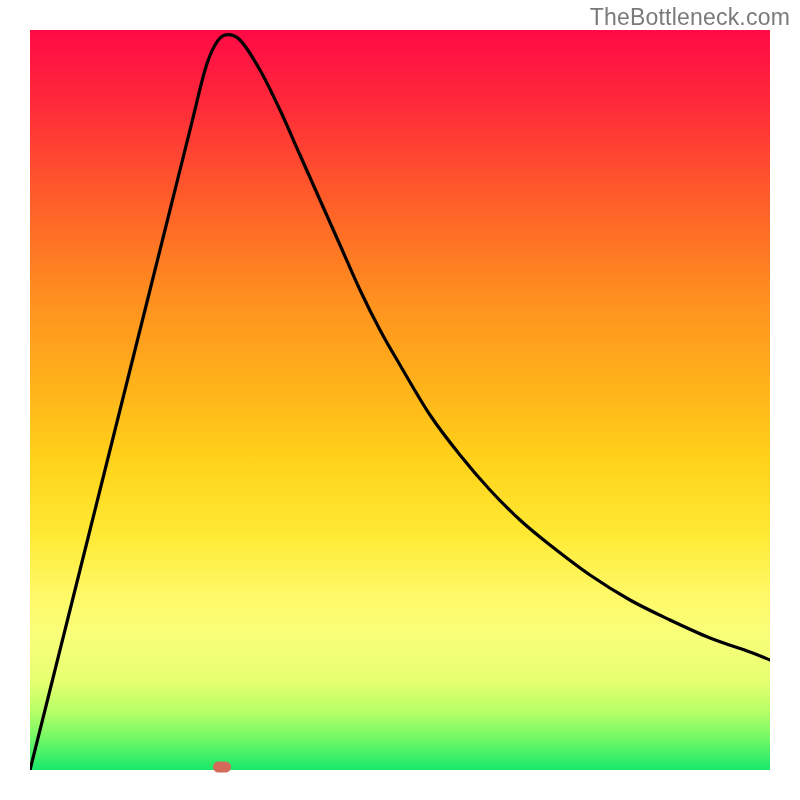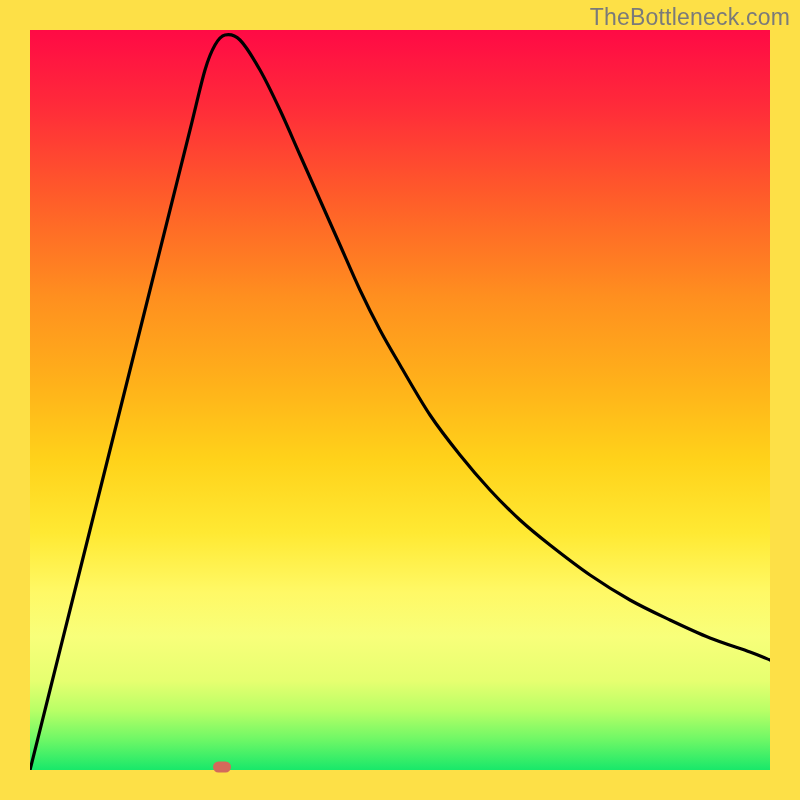--- a/index.html
+++ b/index.html
@@ -8,21 +8,21 @@
     width: 800px;
     height: 800px;
     overflow: hidden;
     background: #000;
     font-family: Arial, Helvetica, sans-serif;
   }
   .frame {
     position: relative;
     width: 800px;
     height: 800px;
-    background: #fde047;
+    background: #ffffff;
   }
   .plot {
     position: absolute;
     left: 30px;
     top: 30px;
     width: 740px;
     height: 740px;
     background: linear-gradient(to bottom,
       #ff0a45 0%,
       #ff2a3a 10%,

